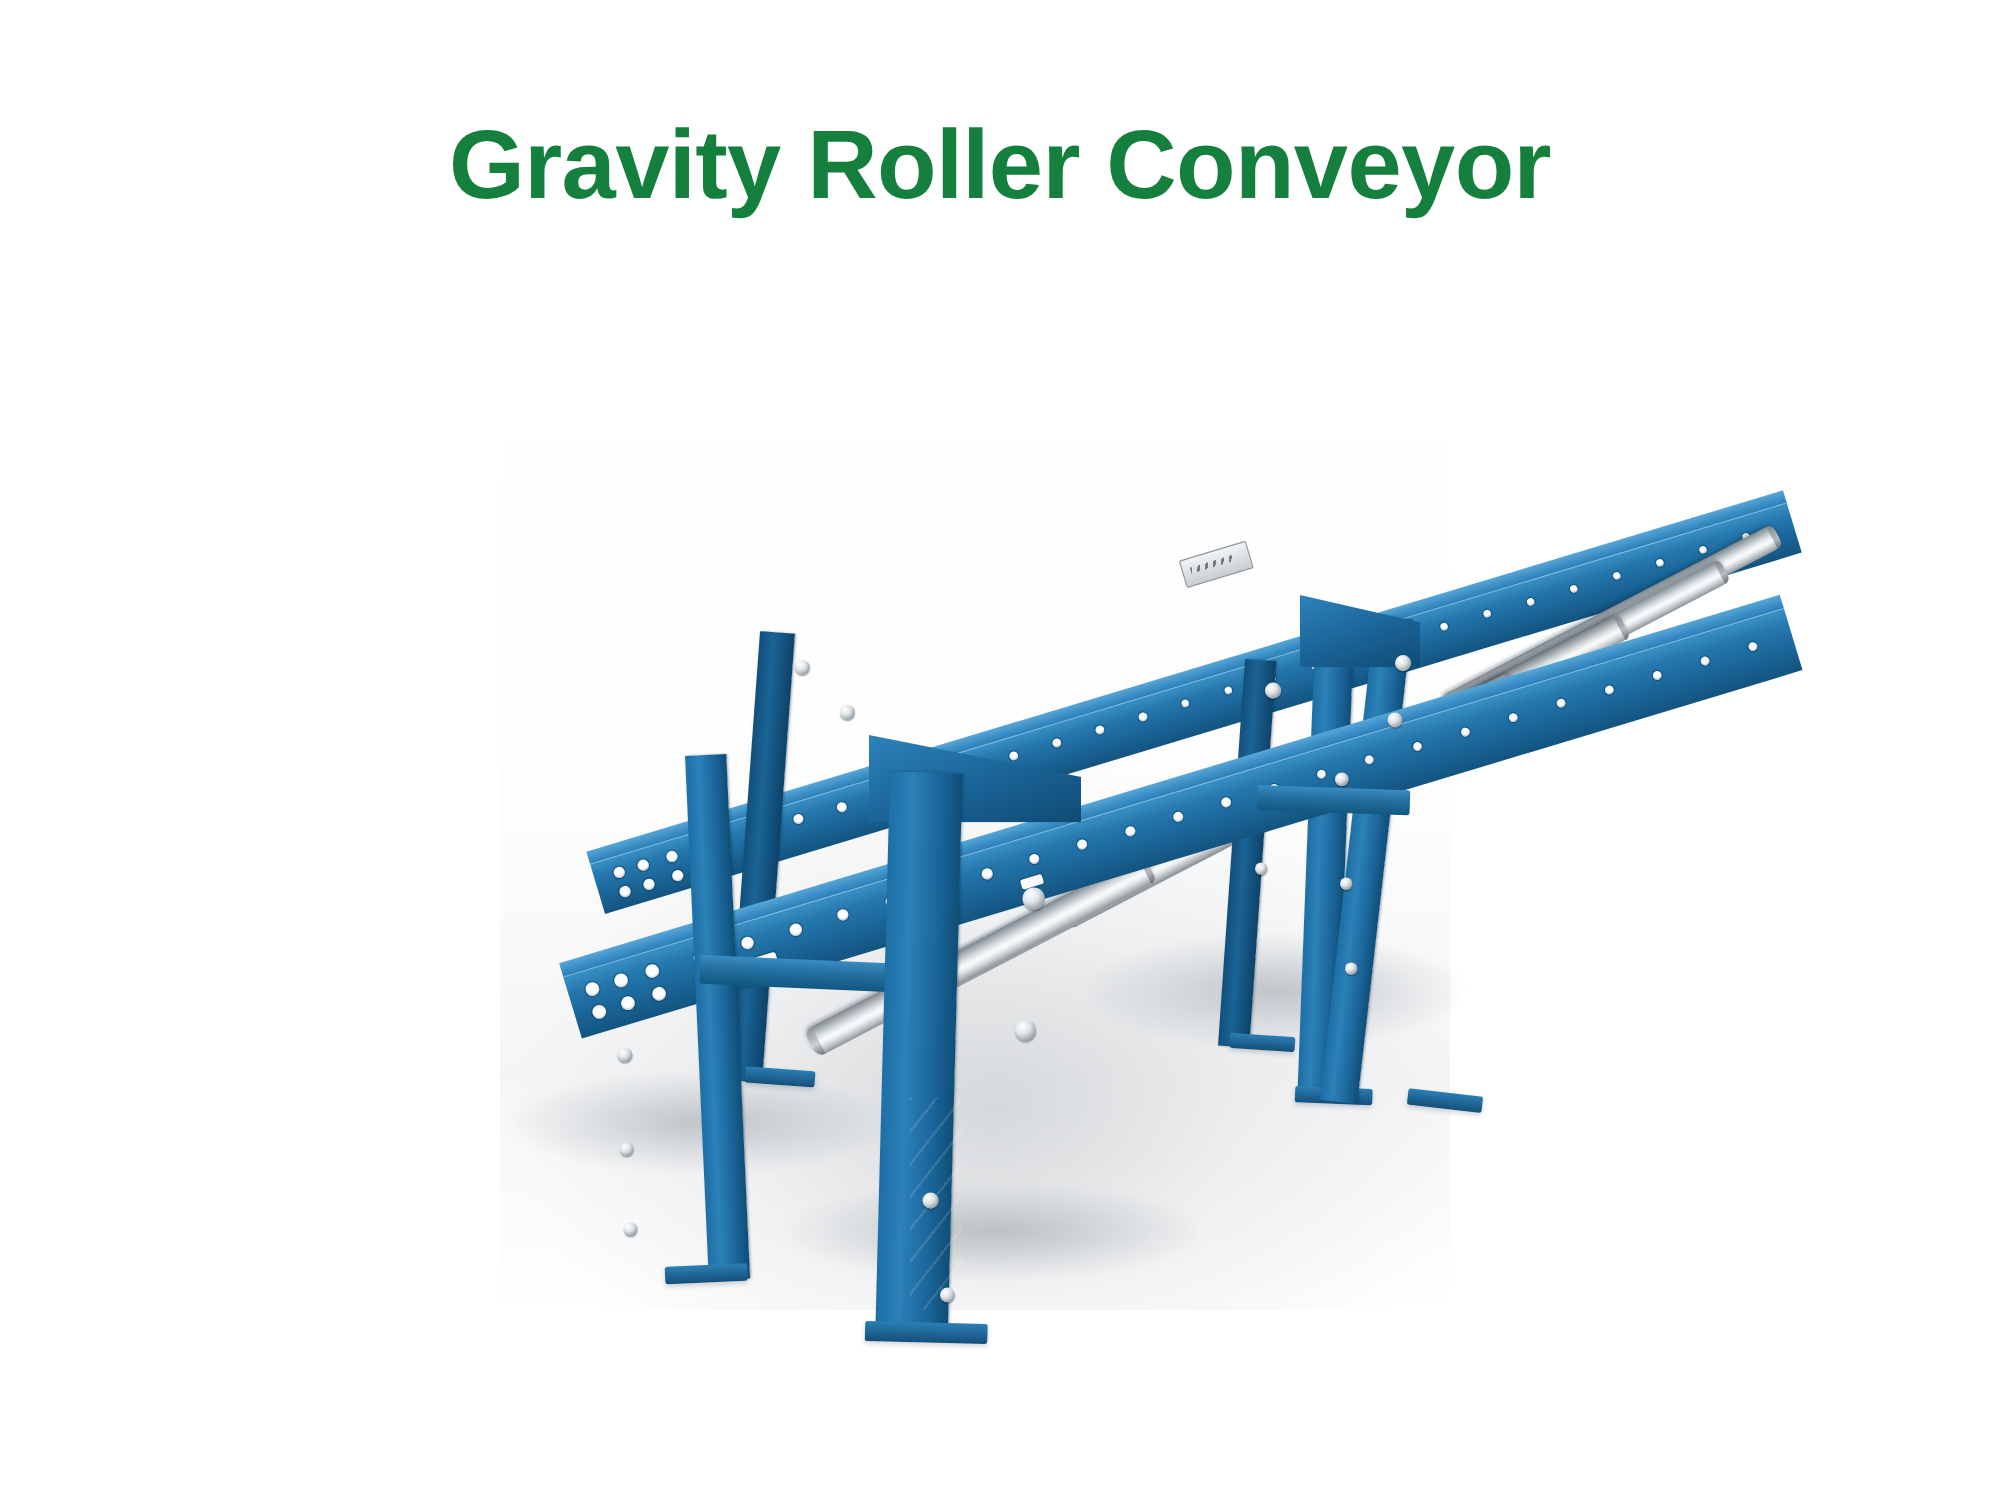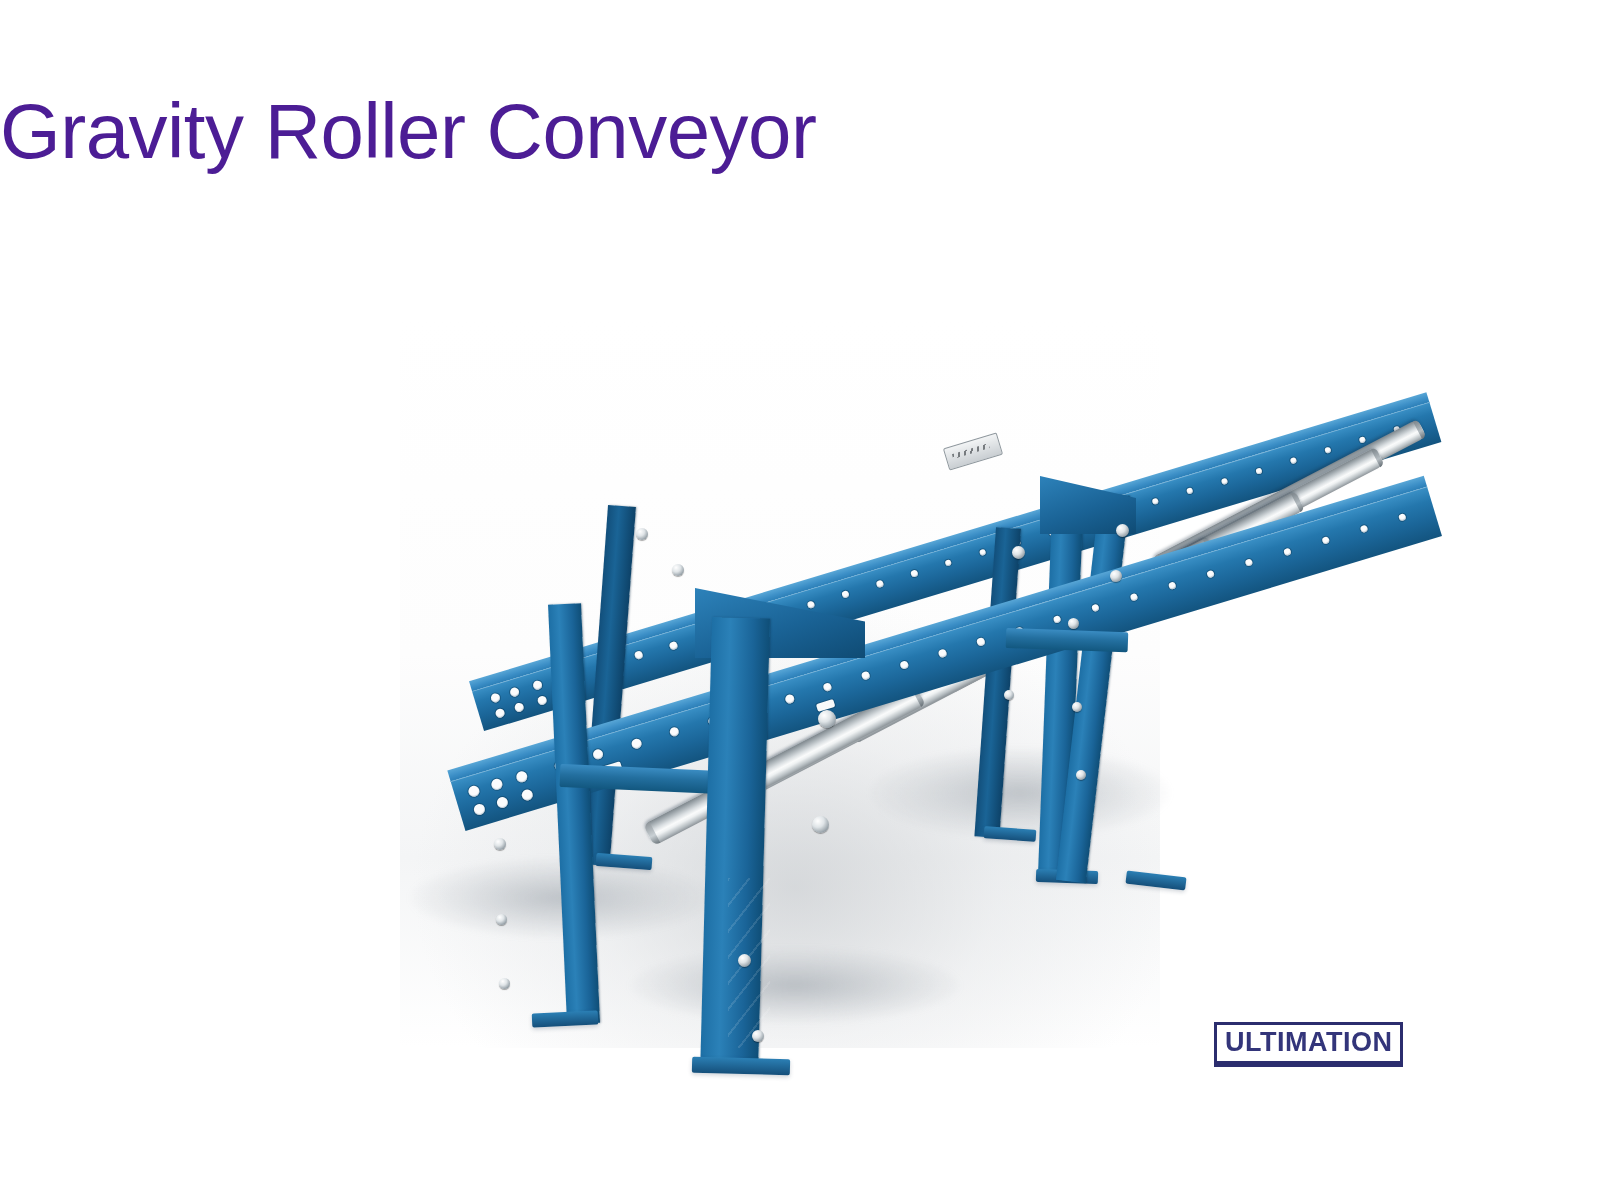--- a/index.html
+++ b/index.html
@@ -21,26 +21,27 @@
     inset: 0;
     background: #ffffff;
   }
 
   
   #slide-title {
     position: absolute;
     left: 0;
     right: 0;
     top: 92px;
+    text-align: center;
     font-family: "Liberation Sans", sans-serif;
-    font-weight: normal;
+    font-weight: bold;
     font-size: 78px;
     line-height: 1.0;
     letter-spacing: -0.5px;
-    color: #4c1d95;
+    color: #15803d;
     white-space: nowrap;
   }
 
   
   #photo-stage {
     position: absolute;
     left: 400px;
     top: 318px;
     width: 760px;
     height: 730px;
@@ -332,17 +333,14 @@
     <div class="bolt" style="left:672px; top:384px; width:10px; height:10px; z-index:11;"></div>
     <div class="bolt" style="left:676px; top:452px; width:10px; height:10px; z-index:11;"></div>
     <div class="bolt" style="left:604px; top:372px; width:10px; height:10px; z-index:11;"></div>
 
     <div class="bolt" style="left:612px; top:228px; width:13px; height:13px; z-index:7;"></div>
     <div class="bolt" style="left:272px; top:246px; width:12px; height:12px; z-index:7;"></div>
     <div class="bolt" style="left:236px; top:210px; width:12px; height:12px; z-index:7;"></div>
 
   </div>
 
-  <div id="logo">
-    <div id="logo-text">ULTIMATION</div>
-  </div>
 
 </div>
 
 </body></html>

